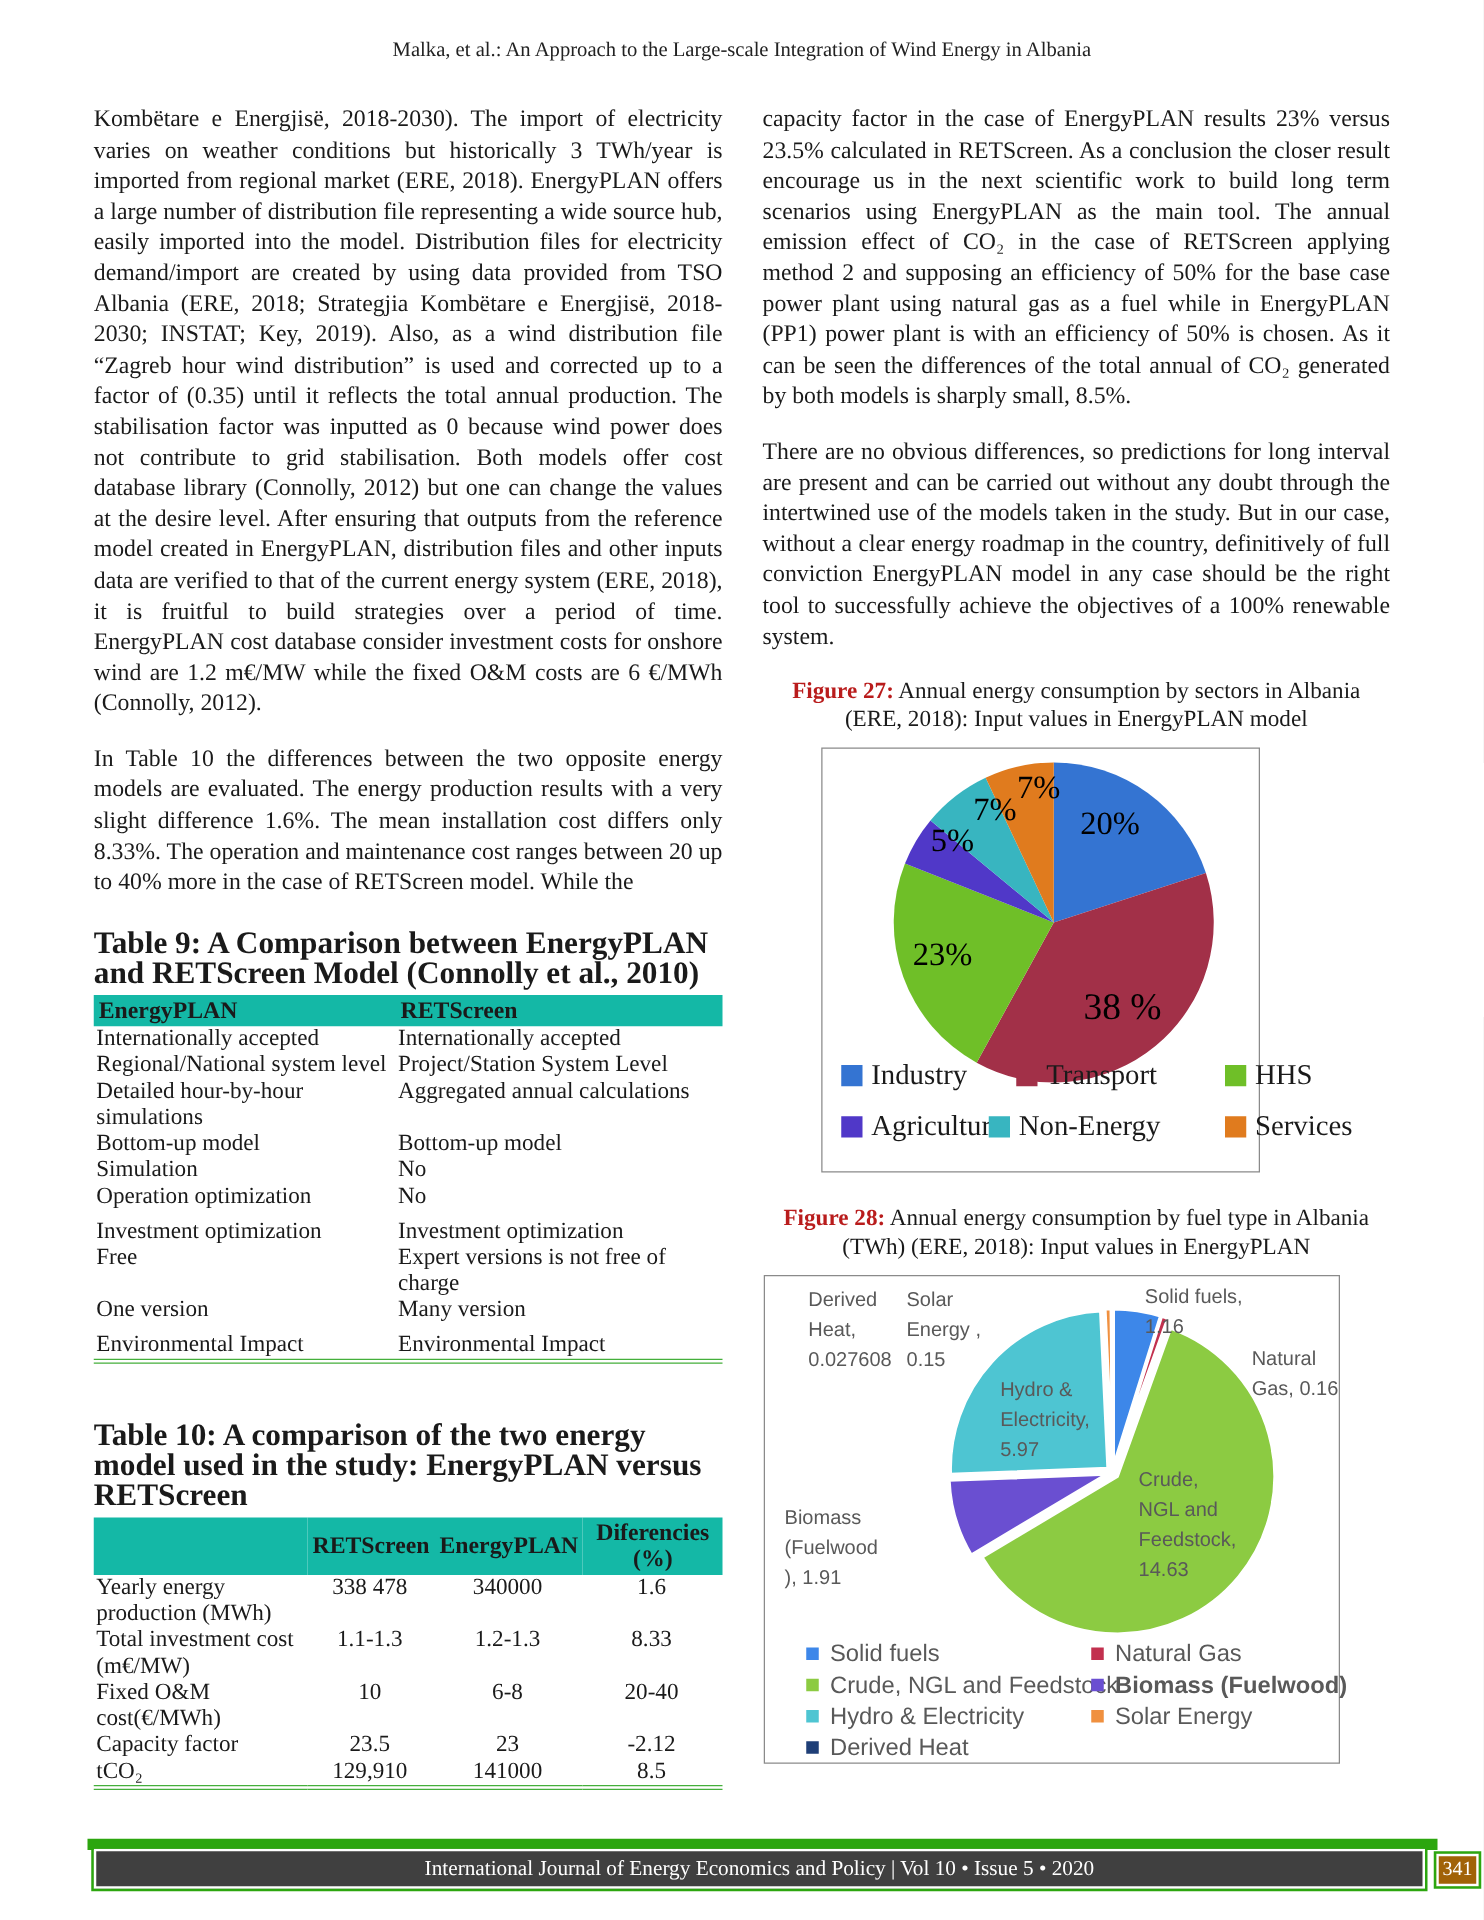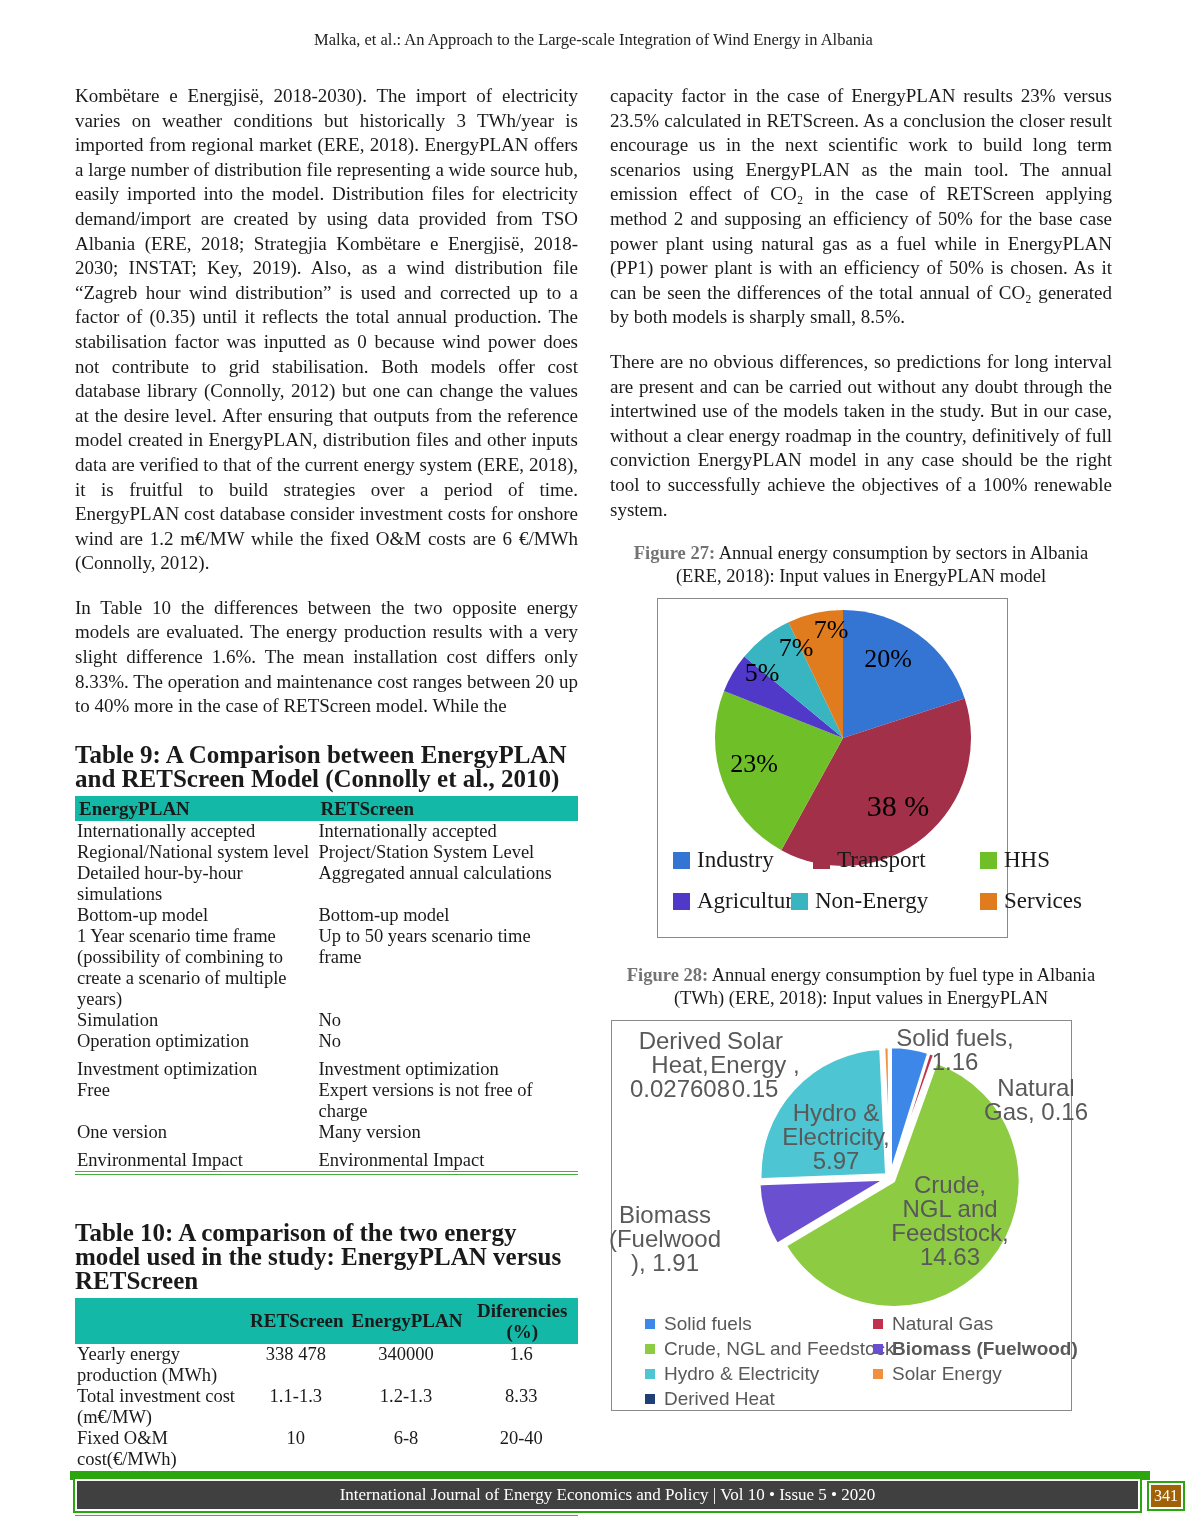--- a/index.html
+++ b/index.html
@@ -17,32 +17,32 @@
   table{border-collapse:collapse;width:100%;font-size:18.5px;line-height:21px;
         border-bottom:4px double #44AF3B;}
   thead th{background:#14b8a6;text-align:left;font-weight:bold;padding:2px 4px;font-size:19px;}
   tbody td{padding:0 4px 0 2px;vertical-align:top;}
   table.t9 td:first-child{width:48%;}
   table.t10 th.num,table.t10 td.num{text-align:center;}
   table.t10 td:first-child{width:34%;}
   tr.gap td{padding-top:7px;}
   
   .fig-caption{text-align:center;font-size:18.5px;line-height:23px;margin:14px 6px 10px 6px;}
-  .fig-label{color:#737373;font-weight:bold;}
+  .fig-label{color:#b91c1c;font-weight:bold;}
   .figbox{position:relative;background:#fff;border:1px solid #8a8a8a;}
   .figbox27{margin-left:47px;width:349px;height:338px;}
   .figbox28{margin-left:1px;width:459px;height:389px;margin-top:4px;
             font-family:"Liberation Sans","DejaVu Sans",sans-serif;color:#595959;}
   .fig28wrap{margin-top:26px;}
   .pie-svg{position:absolute;left:0;top:0;}
   .slice-label{position:absolute;transform:translate(-50%,-50%);font-size:26px;color:#000;white-space:nowrap;}
   .slice-label.big{font-size:30px;}
   .legend27-item{position:absolute;white-space:nowrap;font-size:23px;}
   .legend27-item .sw{display:inline-block;width:17px;height:17px;margin-right:7px;vertical-align:-2px;}
-  .callout{position:absolute;transform:translateX(-50%);text-align:center;font-size:24px;line-height:24px;white-space:nowrap;}
+  .callout{position:absolute;transform:translateX(-50%);text-align:left;font-size:16px;line-height:24px;white-space:nowrap;}
   .legend28-item{position:absolute;white-space:nowrap;font-size:19px;}
   .legend28-item .sw{display:inline-block;width:10px;height:10px;margin-right:9px;vertical-align:1px;}
   
   .footer{position:absolute;left:63px;top:1470px;width:1124px;height:46px;}
   .footer .strip{position:absolute;left:7px;top:1px;width:1080px;height:9px;background:#2CA60F;}
   .footer .bar{position:absolute;left:12px;top:9px;width:1061px;height:28px;background:#404040;
                border:2px solid #fff;outline:2px solid #2CA60F;
                display:flex;align-items:center;justify-content:center;}
   .footer .bar span{color:#fff;font-size:17px;}
   .footer .pagebox{position:absolute;right:4px;top:13px;width:30px;height:22px;background:#a16207;
@@ -78,24 +78,20 @@
               <td>Regional/National system level</td>
               <td>Project/Station System Level</td>
             </tr>
             <tr>
               <td>Detailed hour-by-hour simulations</td>
               <td>Aggregated annual calculations</td>
             </tr>
             <tr>
               <td>Bottom-up model</td>
               <td>Bottom-up model</td>
-            </tr>
-            <tr>
-              <td>1 Year scenario time frame (possibility of combining to create a scenario of multiple years)</td>
-              <td>Up to 50 years scenario time frame</td>
             </tr>
             <tr>
               <td>Simulation</td>
               <td>No</td>
             </tr>
             <tr>
               <td>Operation optimization</td>
               <td>No</td>
             </tr>
             <tr class="gap">

